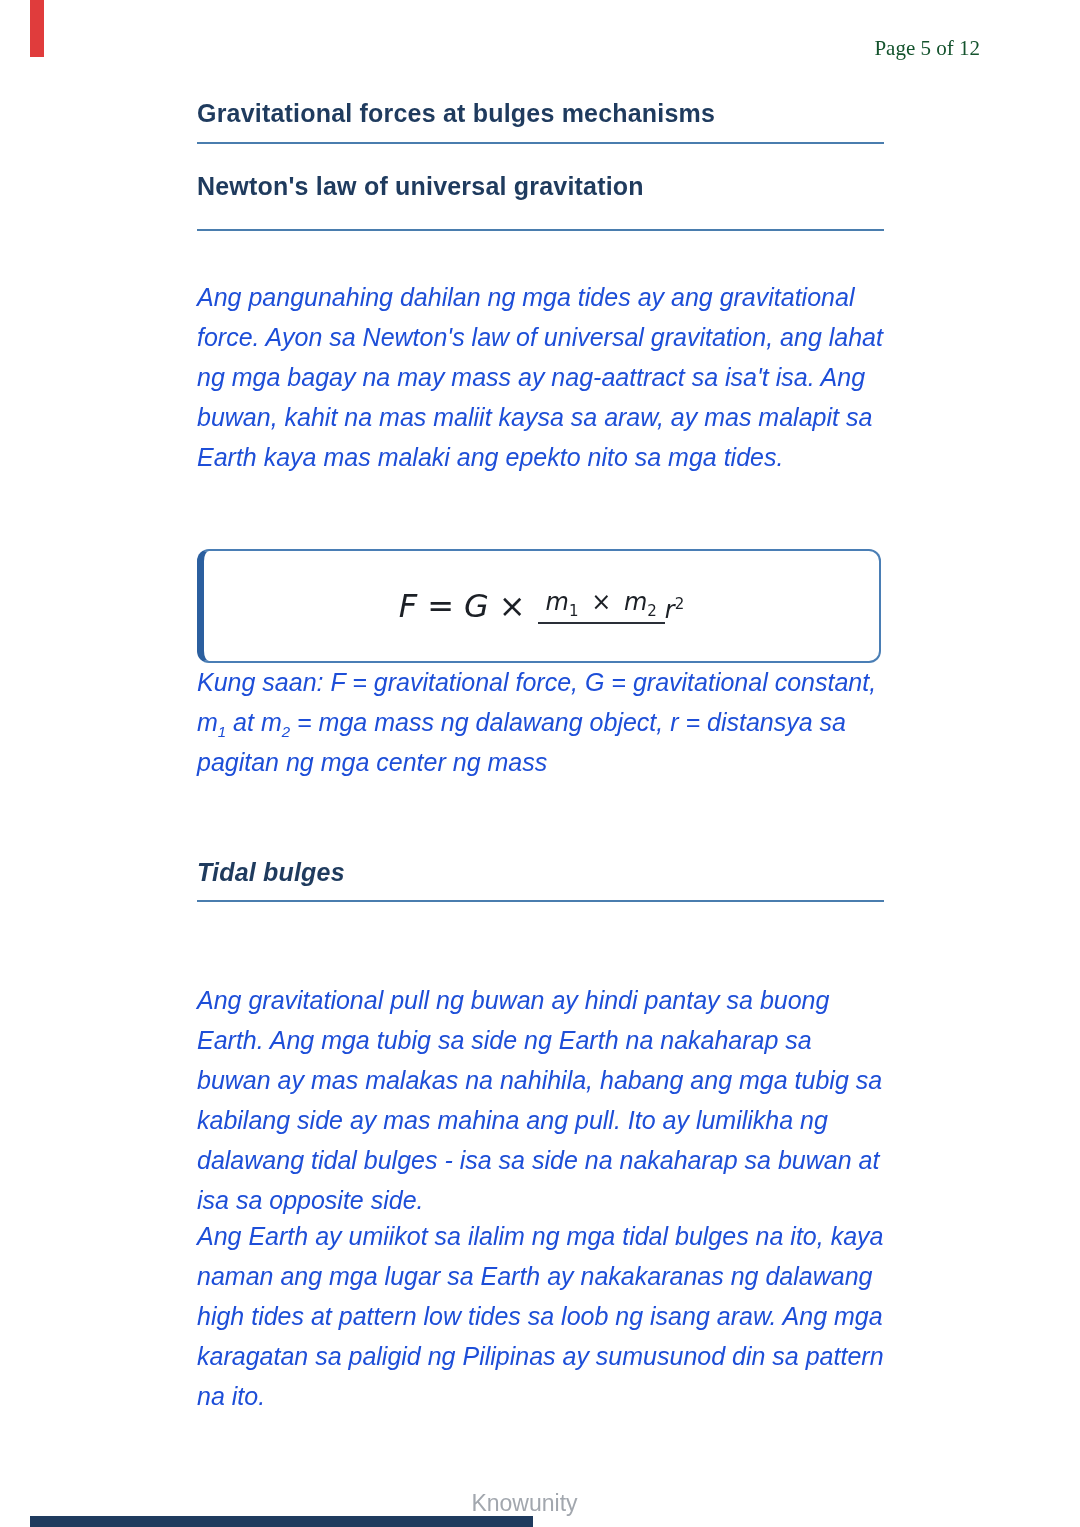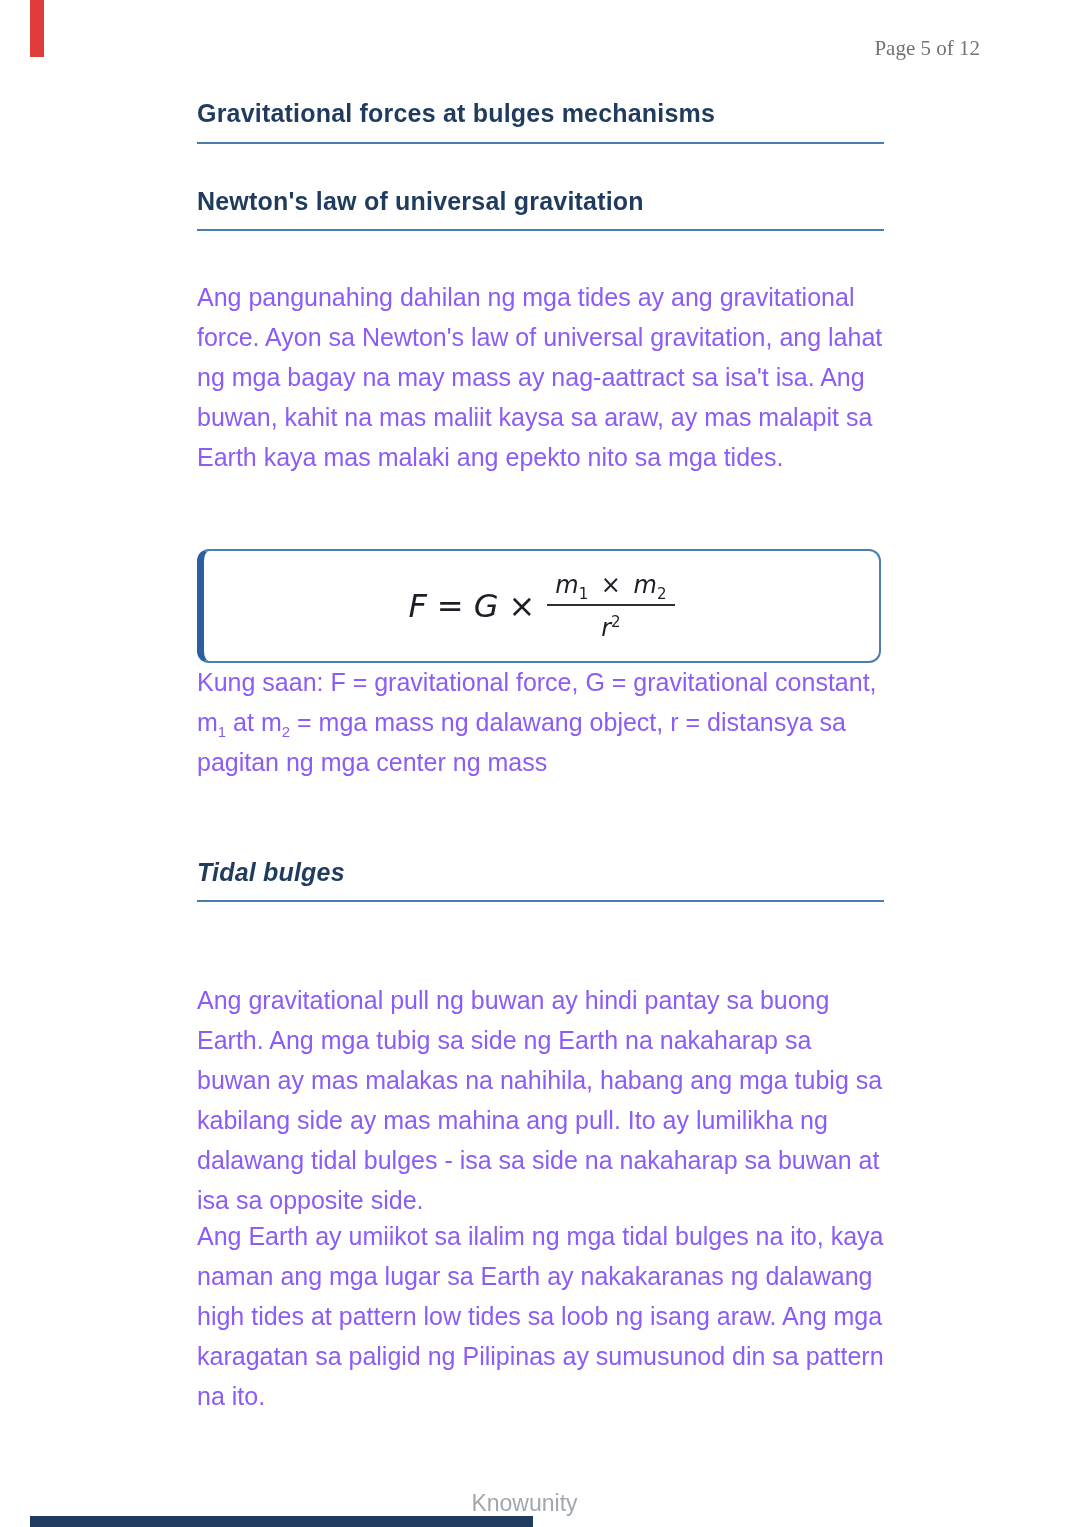--- a/index.html
+++ b/index.html
@@ -19,41 +19,42 @@
   }
   .edge-bar-navy {
     left: 30px; top: 1516px; width: 503px; height: 11px;
     background: #1f3b5e;
   }
 
   
   .page-number {
     top: 36px; right: 100px;
     font-family: "Liberation Serif", serif;
-    font-size: 21px; color: #737373;
+    font-size: 21px; color: #14532d;
     text-align: center;
   }
 
   
   .col { left: 197px; width: 687px; }
 
   .sec-title {
     margin: 0;
     font-size: 25px; font-weight: bold;
     color: #1f3b5e; letter-spacing: 0.2px;
     line-height: 32px;
   }
   .rule {
     height: 2px; background: #4a7dae; width: 687px;
   }
 
   .body-p {
     margin: 0;
     font-size: 25px; line-height: 40px;
-    color: #8b5cf6;
+    color: #1d4ed8;
+    font-style: italic;
   }
   .body-p sub {
     font-size: 15px; line-height: 0;
   }
 
   
   .formula-box {
     top: 549px; height: 110px; width: 675px;
     border: 2px solid #4a7eb5;
     border-left: 7px solid #2b5f9f;
@@ -62,21 +63,21 @@
   }
   .formula {
     display: flex; align-items: center;
     color: #1c2026;
     font-family: "DejaVu Sans", sans-serif;
     font-size: 32px;
   }
   .formula i { font-style: italic; }
   .formula .op { margin: 0 10px; font-style: normal; }
   .frac {
-    display: inline-flex; flex-direction: column;
+    display: inline-flex; flex-direction: row;
     text-align: center; font-size: 24px;
     margin-left: 2px;
   }
   .frac .num {
     border-bottom: 2px solid #2a2f38;
     padding: 0 8px 5px;
   }
   .frac .den { padding-top: 8px; }
   .frac sub { font-size: 15px; line-height: 0; }
   .frac sup { font-size: 15px; line-height: 0; }
@@ -85,21 +86,21 @@
   
   .brand-footer {
     top: 1490px; left: 0; width: 1049px;
     text-align: center;
     font-size: 23px; color: #a2a7ae;
   }
 
   
   #h1    { top: 97px; }
   #rule1 { top: 142px; }
-  #h2    { top: 185px; }
+  #h2    { top: 170px; }
   #rule2 { top: 229px; }
   #p1    { top: 277px; }
   #legend{ top: 662px; }
   #h3    { top: 856px; font-style: italic; }
   #rule3 { top: 900px; }
   #p3    { top: 946px; margin-top: 34px; }
   #p4    { top: 1216px; }
 </style>
 </head>
 <body>

